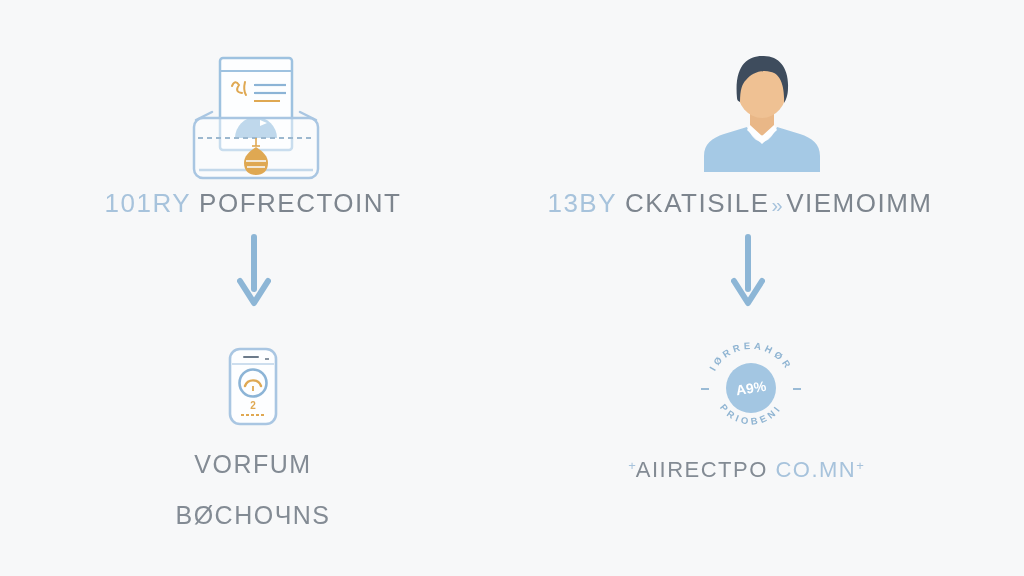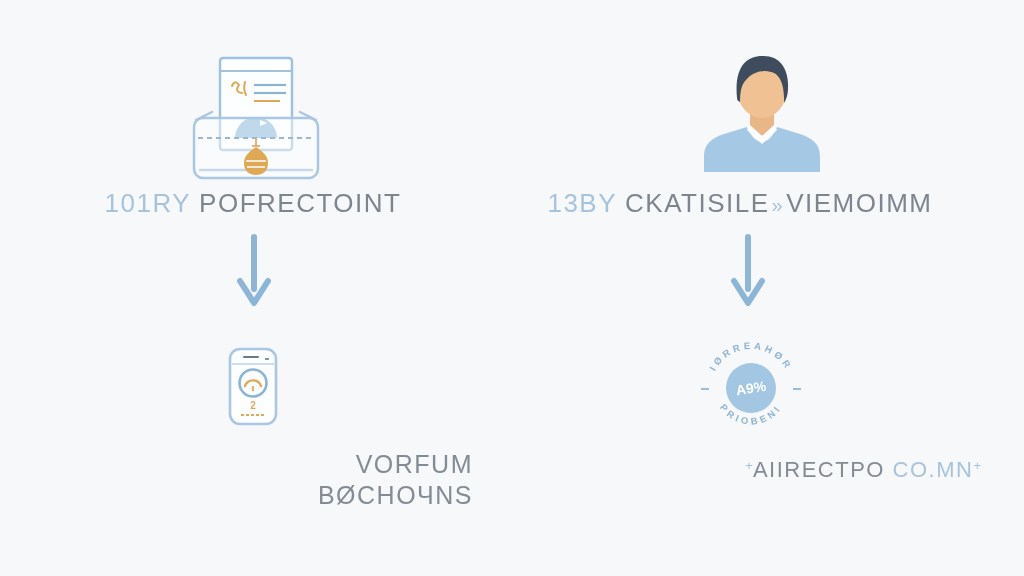--- a/index.html
+++ b/index.html
@@ -31,27 +31,27 @@
     text-align:center;
     font-size:26px;
     letter-spacing:1.5px;
     color:var(--gray-text);
     white-space:nowrap;
   }
   .heading .accent{color:var(--accent);margin-right:8px;}
   .heading .sep{color:var(--accent);font-size:20px;margin:0 2px;}
 
   .caption{
-    text-align:right;
+    text-align:center;
     color:var(--caption-gray);
     letter-spacing:1.5px;
     white-space:nowrap;
   }
   .caption .ln1{font-size:25px;line-height:31px;}
-  .caption .ln2{font-size:25px;line-height:31px;}
+  .caption .ln2{font-size:25px;line-height:31px;margin-top:20px;}
   .caption .small-ln{font-size:22px;line-height:28px;}
   .caption .accent{color:var(--accent);}
   .caption .plus{color:var(--accent);font-size:13px;vertical-align:7px;letter-spacing:0;}
 </style>
 </head>
 <body>
 
 <div class="canvas">
 
   <svg class="abs" style="left:188px;top:54px;" width="136" height="128" viewBox="0 0 136 128">

